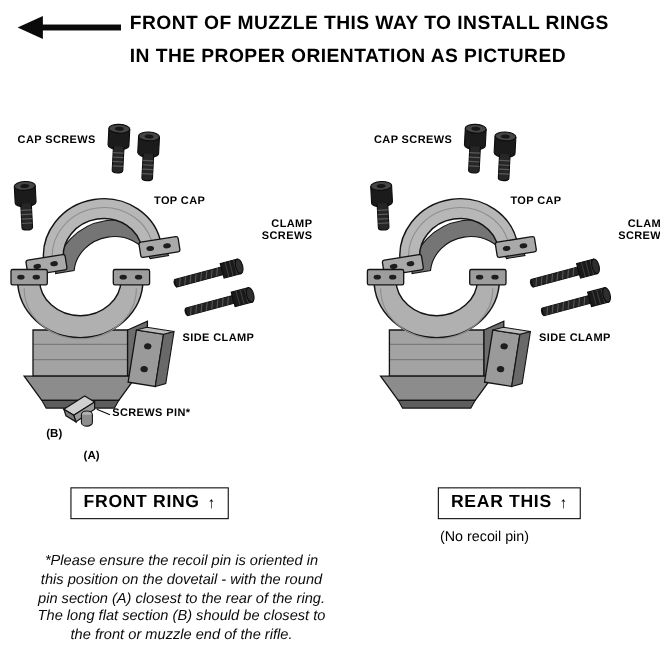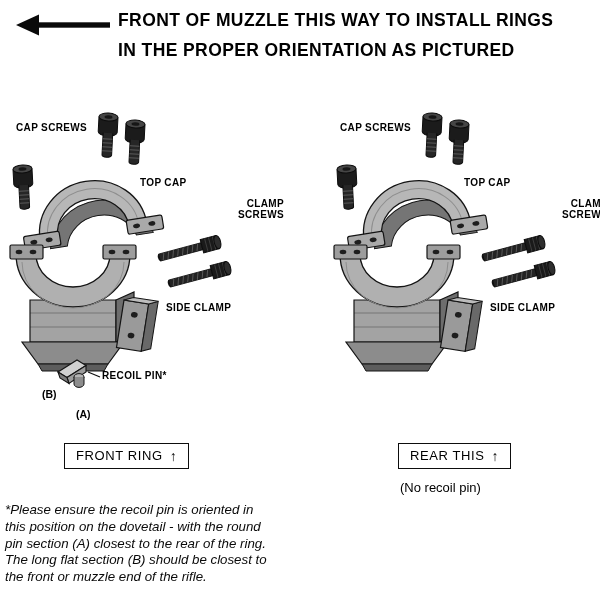--- a/index.html
+++ b/index.html
@@ -10,25 +10,25 @@
              font-size:17.5px;line-height:1.72;letter-spacing:0.4px;white-space:pre-line;}
   .diagram{position:absolute;width:290px;height:335px;}
   .diagram.front{left:6px;top:106px;}
   .diagram.rear{left:330px;top:106px;}
   .diagram svg.asm{position:absolute;left:0;top:0;}
   .part-label{position:absolute;font-size:10px;font-weight:700;letter-spacing:0.35px;white-space:pre-line;}
   .part-label.center{text-align:right;}
   .pin-label{position:absolute;font-size:10.5px;font-weight:700;}
   .ring-caption{position:absolute;display:inline-flex;align-items:center;gap:7px;
                 border:1.6px solid #0d0d0d;padding:4px 11px 5px;background:#fff;}
-  .ring-caption .cap-text{font-size:13px;font-weight:400;letter-spacing:0.6px;}
+  .ring-caption .cap-text{font-size:16px;font-weight:700;letter-spacing:0.6px;}
   .ring-caption .cap-arrow{font-size:14px;font-weight:700;line-height:1;}
   .rear-note{position:absolute;left:400px;top:480px;font-size:13px;}
   .footnote{position:absolute;left:5px;top:502px;width:320px;font-size:13.3px;font-style:italic;
-            line-height:1.26;white-space:pre-line;color:#0a0a0a;}
+            line-height:1.26;white-space:pre-line;color:#0a0a0a;text-align:center;}
 </style>
 </head>
 <body>
 
 <div class="page">
 
   <svg width="0" height="0" style="position:absolute" aria-hidden="true">
     <defs>
       <g id="capscrew">
         <path d="M0 5 L0 20 A9.5 4 0 0 0 19 20 L19 5" fill="#1b1b1b" stroke="#0c0c0c" stroke-width="1"></path>
@@ -107,21 +107,21 @@
       <use href="#clampscrew" xlink:href="#clampscrew" transform="translate(152,152) rotate(-15)"></use>
       <use href="#clampscrew" xlink:href="#clampscrew" transform="translate(162,178) rotate(-15)"></use>
       <use href="#recoilpin" xlink:href="#recoilpin" transform="translate(52,254)"></use>
       <path d="M94 271 L82 266" stroke="#0d0d0d" stroke-width="1.1"></path>
     </svg>
     <div class="part-label" style="left:10px;top:16px">CAP SCREWS</div>
     <div class="part-label" style="left:134px;top:71px">TOP CAP</div>
     <div class="part-label center" style="left:204px;top:92px;width:74px">CLAMP
 SCREWS</div>
     <div class="part-label" style="left:160px;top:196px">SIDE CLAMP</div>
-    <div class="part-label" style="left:96px;top:264px">RECOIL PIN*</div>
+    <div class="part-label" style="left:96px;top:264px">SCREWS PIN*</div>
     <div class="pin-label" style="left:36px;top:282px">(B)</div>
     <div class="pin-label" style="left:70px;top:302px">(A)</div>
   </div>
 
   <div class="diagram rear">
     <svg class="asm" width="290" height="335" viewBox="0 0 290 335">
       <use href="#capscrew" xlink:href="#capscrew" transform="translate(92,6) rotate(3 9 24)"></use>
       <use href="#capscrew" xlink:href="#capscrew" transform="translate(119,13) rotate(3 9 24)"></use>
       <use href="#capscrew" xlink:href="#capscrew" transform="translate(8,58) rotate(-3 9 24)"></use>
       <use href="#topcap" xlink:href="#topcap" transform="translate(30,58) rotate(-9 54 46)"></use>

